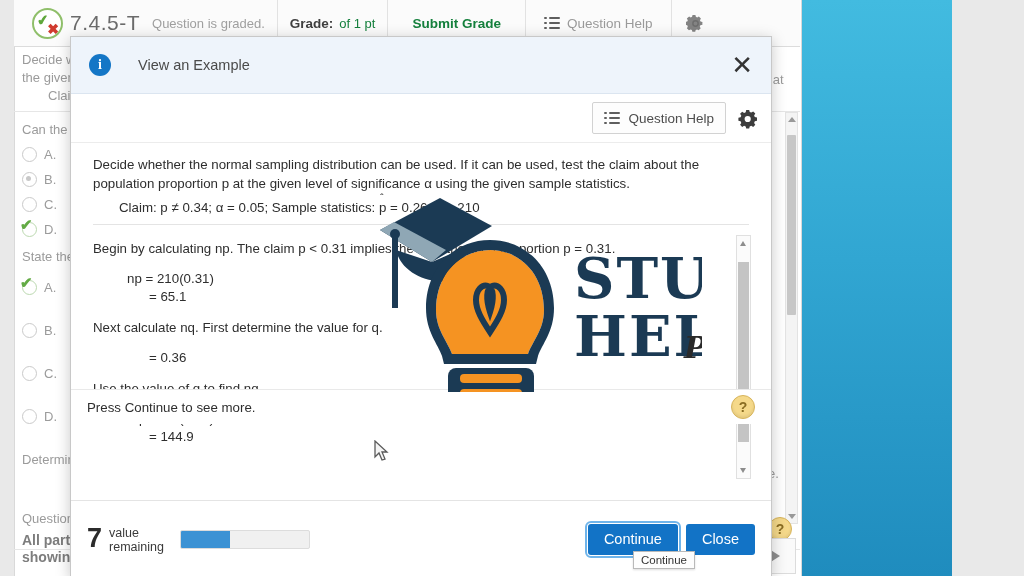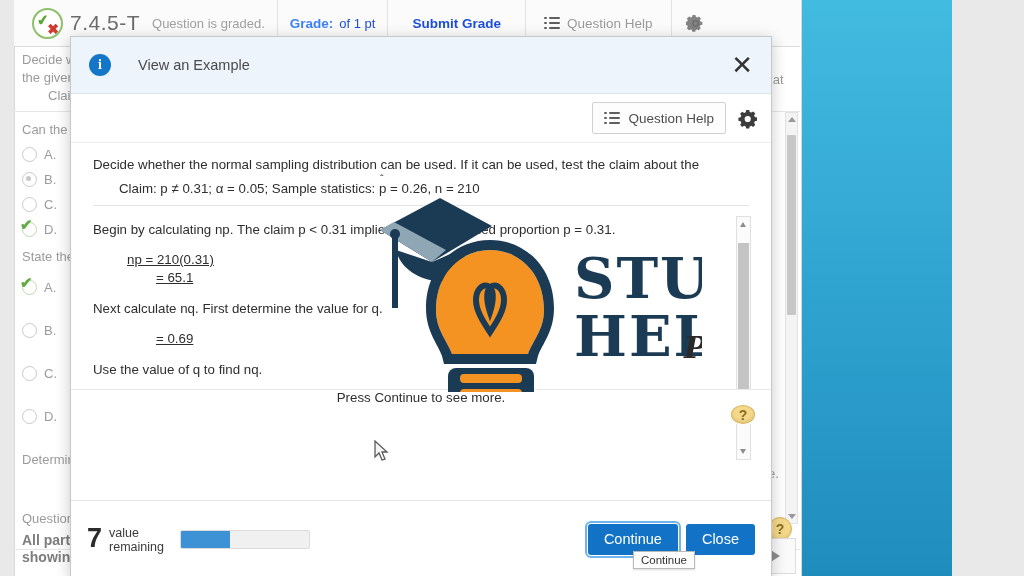--- a/index.html
+++ b/index.html
@@ -24,25 +24,25 @@
            border-bottom:1px solid #dcdcdc;display:flex;align-items:center;}
   .tb-divider{width:1px;height:46px;background:#e2e2e2;}
   .tb-cell{display:flex;align-items:center;height:46px;padding:0 12px;white-space:nowrap;}
   .grade-icon{width:27px;height:27px;border-radius:50%;border:2px solid #8fbf6a;
               position:relative;margin-left:6px;margin-right:7px;flex:none;background:#fff;}
   .grade-icon .chk{position:absolute;left:3px;top:2px;color:#5fa73c;font-size:14px;font-weight:bold;
                    transform:rotate(-8deg);}
   .grade-icon .xm{position:absolute;right:2px;bottom:0px;color:#d03b2f;font-size:14px;font-weight:bold;}
   .q-id{font-size:21px;color:#6b6b6b;letter-spacing:.5px;}
   .q-status{font-size:13px;color:#a0a0a0;margin-left:12px;}
-  .grade-label{font-size:13.5px;color:#3b82f6;font-weight:bold;}
+  .grade-label{font-size:13.5px;color:#404040;font-weight:bold;}
   .grade-box{background:#f0f0f0;height:24px;min-width:104px;display:flex;align-items:center;
              justify-content:flex-end;padding:0 6px;font-size:13.5px;color:#6b6b6b;}
-  .grade-of{font-size:13px;color:#1d4ed8;margin-left:6px;}
-  .submit-grade{font-size:13.5px;color:#1d4ed8;font-weight:bold;}
+  .grade-of{font-size:13px;color:#15803d;margin-left:6px;}
+  .submit-grade{font-size:13.5px;color:#15803d;font-weight:bold;}
   .qh-btn{display:flex;align-items:center;gap:7px;font-size:13.5px;color:#9a9a9a;}
   .list-icon{display:inline-block;width:16px;height:13px;position:relative;}
   .list-icon i{position:absolute;left:0;height:2px;background:#5e5e5e;border-radius:1px;}
   .list-icon i.d{width:3px;}
   .list-icon i.b{left:5px;width:11px;}
   .gear{width:19px;height:19px;position:relative;display:inline-block;}
 
   
   .bgq{position:absolute;left:22px;top:52px;width:760px;color:#9b9b9b;font-size:13px;}
   .bgq .line{margin-bottom:3px;white-space:nowrap;}
@@ -90,33 +90,33 @@
   .modal-body{flex:1;position:relative;overflow:hidden;}
   .prob{padding:12px 22px 6px 22px;font-size:13.3px;color:#2e2e2e;line-height:19px;}
   .prob .claim{margin-top:5px;margin-left:26px;white-space:nowrap;}
   .phat{position:relative;display:inline-block;}
   .phat .hat{position:absolute;top:-9px;left:1px;font-size:11px;}
   .prob-sep{height:1px;background:#e4e4e4;margin:7px 0 0 0;}
 
   .steps-wrap{position:relative;height:250px;margin:0 14px 0 0;}
   .steps{position:absolute;inset:0;padding:10px 30px 10px 22px;font-size:13.3px;color:#2e2e2e;}
   .steps p{margin:0 0 14px 0;}
-  .steps .eq{margin:0 0 14px 34px;line-height:18px;text-decoration:underline;}
-  .steps .eq .r2{margin-left:29px;}
+  .steps .eq{margin:0 0 14px 34px;line-height:18px;}
+  .steps .eq .r2{margin-left:22px;}
 
   .sol-scroll{position:absolute;right:6px;top:4px;width:13px;height:242px;background:#fbfbfb;
               border:1px solid #e0e0e0;}
   .sol-scroll .thumb{position:absolute;left:1px;top:26px;width:11px;height:180px;background:#c4c4c4;}
   .sol-scroll .ar{position:absolute;left:3px;width:0;height:0;border-left:3.5px solid transparent;
                   border-right:3.5px solid transparent;}
   .sol-scroll .ar.up{top:5px;border-bottom:5px solid #8d8d8d;}
   .sol-scroll .ar.dn{bottom:5px;border-top:5px solid #8d8d8d;}
 
   .press-row{position:absolute;left:0;right:0;bottom:76px;height:34px;border-top:1px solid #e9e9e9;
-             display:flex;align-items:center;padding:0 16px;background:#fff;flex-direction:column;}
+             display:flex;align-items:center;padding:0 16px;background:#fff;}
   .press-text{font-size:13.3px;color:#2e2e2e;}
   .press-row .help-circle{margin-left:auto;}
 
   .modal-foot{height:76px;border-top:1px solid #e4e4e4;display:flex;align-items:center;
               padding:0 16px;flex:none;background:#fff;position:relative;}
   .parts{display:flex;align-items:flex-start;gap:7px;}
   .parts .num{font-size:27px;color:#2b2b2b;line-height:26px;font-weight:bold;}
   .parts .lbl{font-size:12.5px;color:#3a3a3a;line-height:14px;padding-top:1px;}
   .pbar{width:128px;height:17px;background:#f0f0f0;border:1px solid #dcdcdc;border-radius:2px;
         margin-left:16px;overflow:hidden;}
@@ -280,36 +280,37 @@
             <path fill="#3d3d3d" d="M19 11.5v-3l-2.2-.5-.7-1.6 1.2-1.9-2.1-2.1-1.9 1.2-1.6-.7L11.2 1h-3l-.5 2.2-1.6.7L4.2 2.7 2.1 4.8 3.3 6.7l-.7 1.6L.4 8.8v3l2.2.5.7 1.6-1.2 1.9 2.1 2.1 1.9-1.2 1.6.7.5 2.2h3l.5-2.2 1.6-.7 1.9 1.2 2.1-2.1-1.2-1.9.7-1.6 2.2-.5z"></path>
             <circle cx="9.7" cy="10" r="3.1" fill="#fff"></circle>
           </svg>
       </span>
     </div>
 
     <div class="modal-body">
 
       <div class="prob">
         <div>Decide whether the normal sampling distribution can be used. If it can be used, test the claim about the</div>
+        <div>population proportion p at the given level of significance α using the given sample statistics.</div>
         <div class="claim">
-          <span>Claim: p ≠ 0.31; α = 0.05; Sample statistics: </span><span class="phat"><span class="hat">ˆ</span><span>p</span></span><span> = 0.26, n = 210</span>
+          <span>Claim: p ≠ 0.34; α = 0.05; Sample statistics: </span><span class="phat"><span class="hat">ˆ</span><span>p</span></span><span> = 0.26, n = 210</span>
         </div>
         <div class="prob-sep"></div>
       </div>
 
       <div class="steps-wrap">
         <div class="steps">
           <p>Begin by calculating np. The claim p &lt; 0.31 implies the hypothesized proportion p = 0.31.</p>
           <div class="eq">
             <div>np  =  210(0.31)</div>
             <div class="r2">=  65.1</div>
           </div>
           <p>Next calculate nq. First determine the value for q.</p>
           <div class="eq">
-            <div class="r2">=  0.69</div>
+            <div class="r2">=  0.36</div>
           </div>
           <p>Use the value of q to find nq.</p>
           <div class="eq">
             <div>nq  =  210(0.69)</div>
             <div class="r2">=  144.9</div>
           </div>
         </div>
 
         <div class="sol-scroll">
           <span class="ar up"></span>

